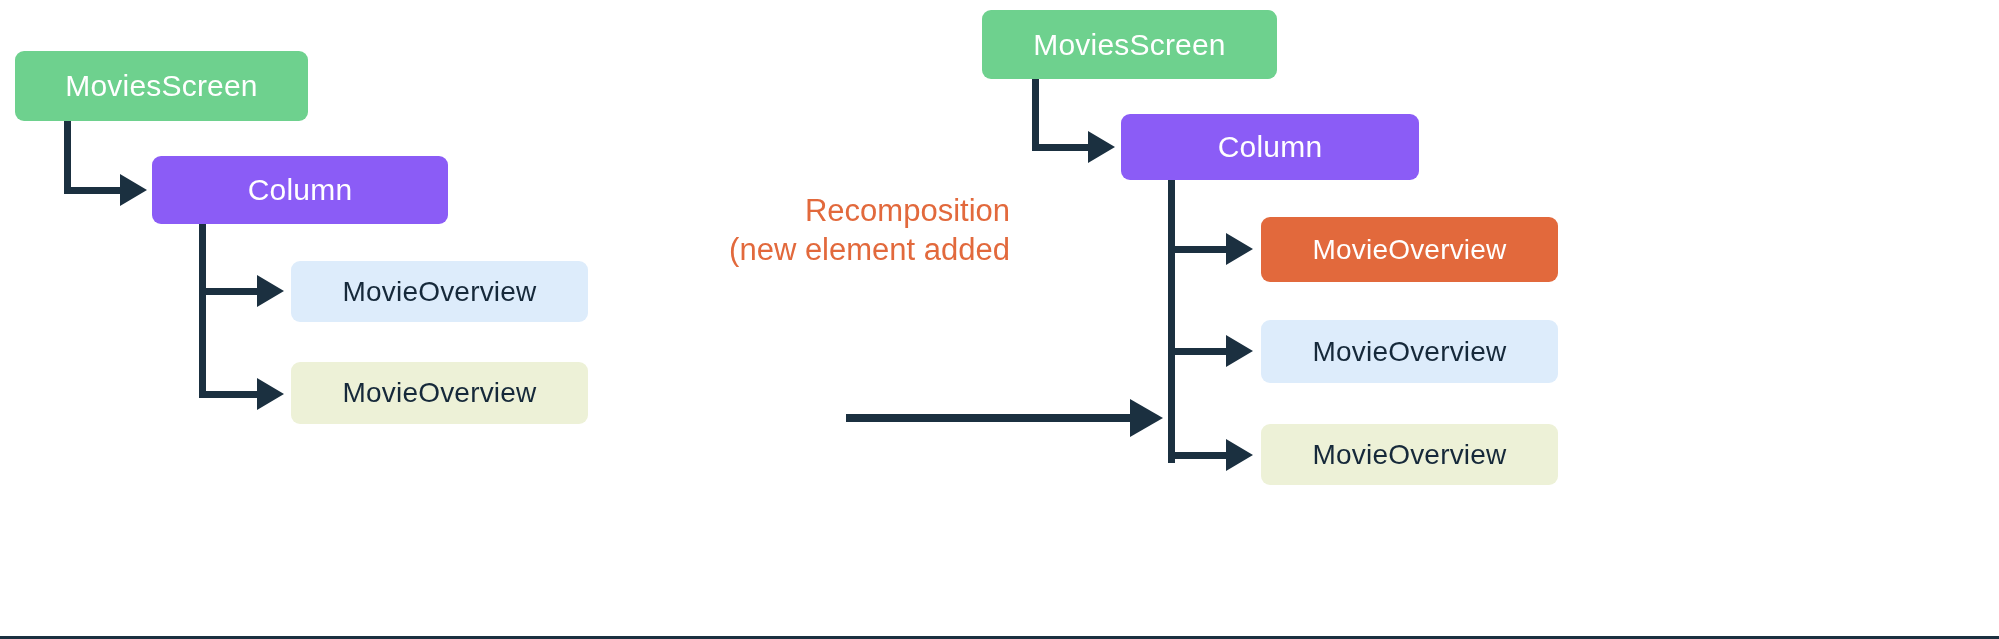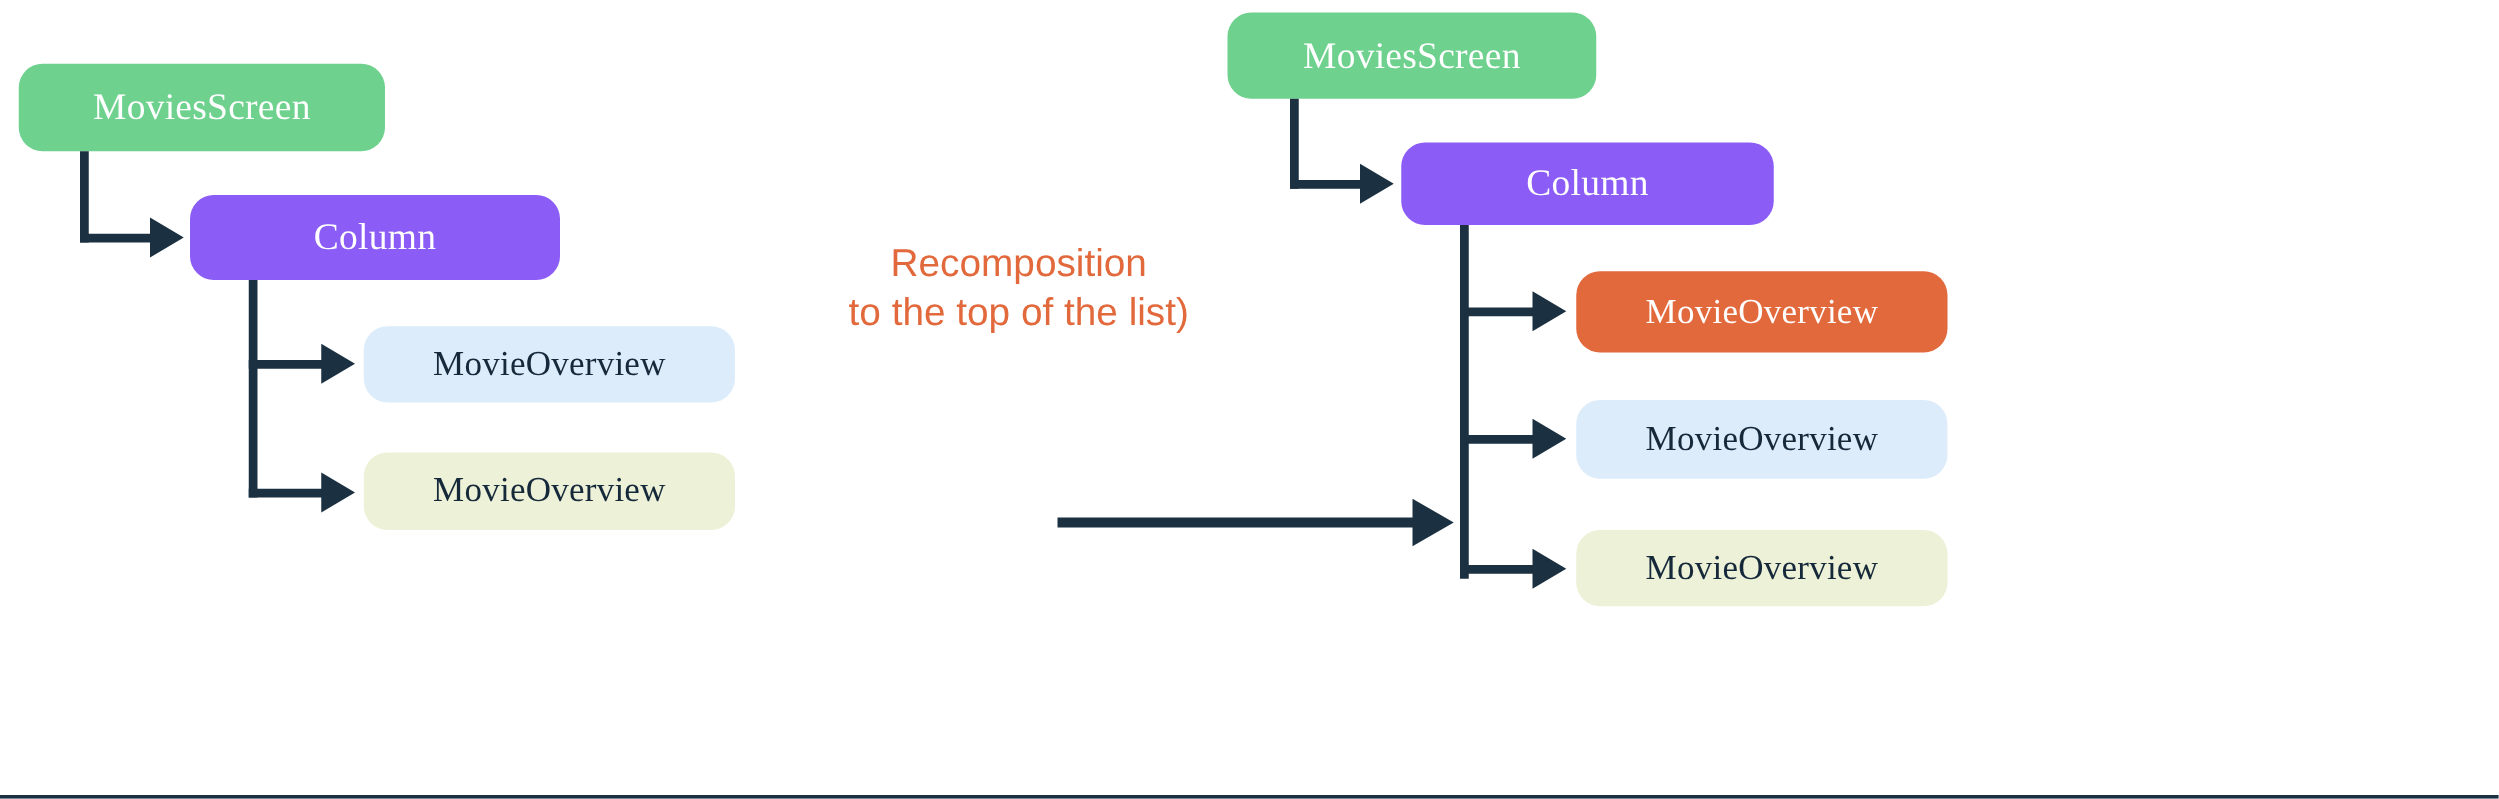--- a/index.html
+++ b/index.html
@@ -14,28 +14,27 @@
     position: relative;
     width: 1999px;
     height: 639px;
     background: #ffffff;
     overflow: hidden;
     border-bottom: 3px solid #1b3040;
     box-sizing: border-box;
   }
   .node {
     position: absolute;
-    border-radius: 19px;
+    border-radius: 9px;
     display: flex;
     align-items: center;
     justify-content: center;
     box-sizing: border-box;
     white-space: nowrap;
     letter-spacing: 0.2px;
-    font-family: Liberation Serif, serif;
   }
   .node-green {
     background: #6ed18e;
     color: #ffffff;
   }
   .node-blue {
     background: #8b5cf6;
     color: #ffffff;
   }
   .node-orange {
@@ -112,23 +111,23 @@
 
     <div class="conn conn-h" style="left:199px; top:391px; width:64px;"></div>
     <div class="arrowhead" style="left:257px; top:378px;"></div>
 
     <div class="node node-paleyellow" style="left:291px; top:362px; width:297px; height:62px; font-size:28px;">
       <span>MovieOverview</span>
     </div>
   </div>
 
   <div>
-    <div class="caption" style="left:620px; top:191px; width:390px; font-size:31px;">
+    <div class="caption" style="left:620px; top:191px; width:390px; font-size:31px;text-align:right;">
       <span class="caption-line">Recomposition</span>
-      <span class="caption-line">to the top of the list)</span>
+      <span class="caption-line">(new element added</span>
     </div>
 
     <div class="conn conn-h" style="left:846px; top:414px; width:292px; height:8px;"></div>
     <div class="arrowhead-big" style="left:1130px; top:399px;"></div>
   </div>
 
   <div>
 
     <div class="node node-green" style="left:982px; top:10px; width:295px; height:69px; font-size:30px;">
       <span>MoviesScreen</span>

